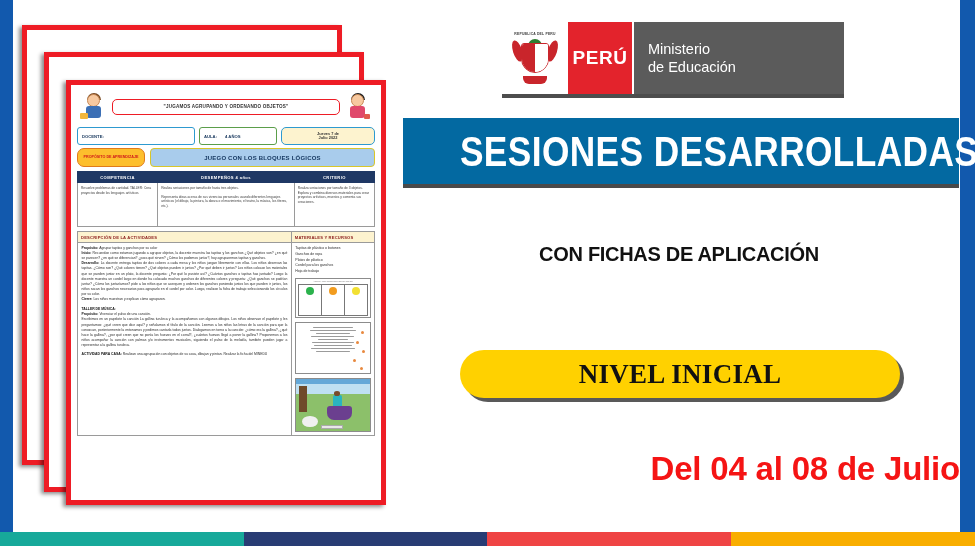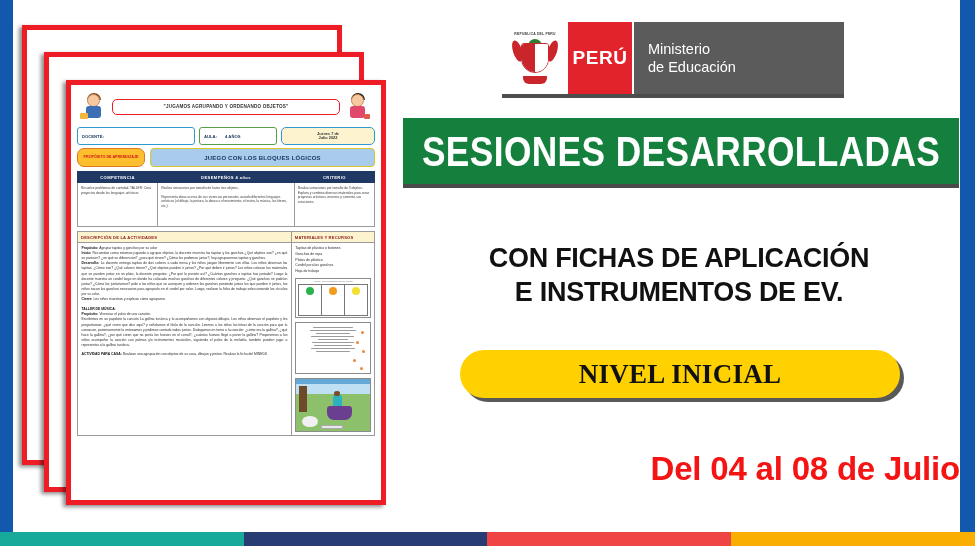--- a/index.html
+++ b/index.html
@@ -220,37 +220,37 @@
     font-size: 14.5px; line-height: 1.25;
   }
   .logo-underline {
     position: absolute; left: 104px; top: 94px;
     width: 342px; height: 4px; background: #4d4d4d;
   }
 
   .title-banner {
     position: absolute; left: 5px; top: 118px;
     width: 556px; height: 66px;
-    background: #15803d;
+    background: #0369a1;
     box-shadow: 0 4px 0 #4a4a4a;
-    display: flex; align-items: center; justify-content: center;
+    display: flex; align-items: center; 
   }
   .title-banner span {
     color: #ffffff; font-weight: bold;
     font-size: 43px; line-height: 1;
     letter-spacing: .5px;
     transform: scaleX(0.82);
     white-space: nowrap;
     font-family: "Liberation Sans Narrow", "Liberation Sans", sans-serif;
   }
 
   .subtitle {
     position: absolute; left: 0; top: 242px; width: 562px;
     text-align: center; color: #111111; font-weight: bold;
-    font-size: 27px; line-height: 1.25; letter-spacing: -.3px;
+    font-size: 20px; line-height: 1.25; letter-spacing: -.3px;
   }
 
   .level-badge {
     position: absolute; left: 62px; top: 350px;
     width: 440px; height: 48px;
     background: #ffd100; border-radius: 26px;
     box-shadow: 4px 4px 0 rgba(60,60,60,.85);
     display: flex; align-items: center; justify-content: center;
   }
   .level-badge span {
@@ -443,21 +443,20 @@
       </div>
     </div>
     <div class="logo-underline"></div>
 
     <div class="title-banner">
       <span>SESIONES DESARROLLADAS</span>
     </div>
 
     <div class="subtitle">
       <div>CON FICHAS DE APLICACIÓN</div>
-      <div>E INSTRUMENTOS DE EV.</div>
     </div>
 
     <div class="level-badge">
       <span>NIVEL INICIAL</span>
     </div>
 
     <div class="date-line">Del 04 al 08 de Julio</div>
   </div>
 
   <div class="bottom-strip">

